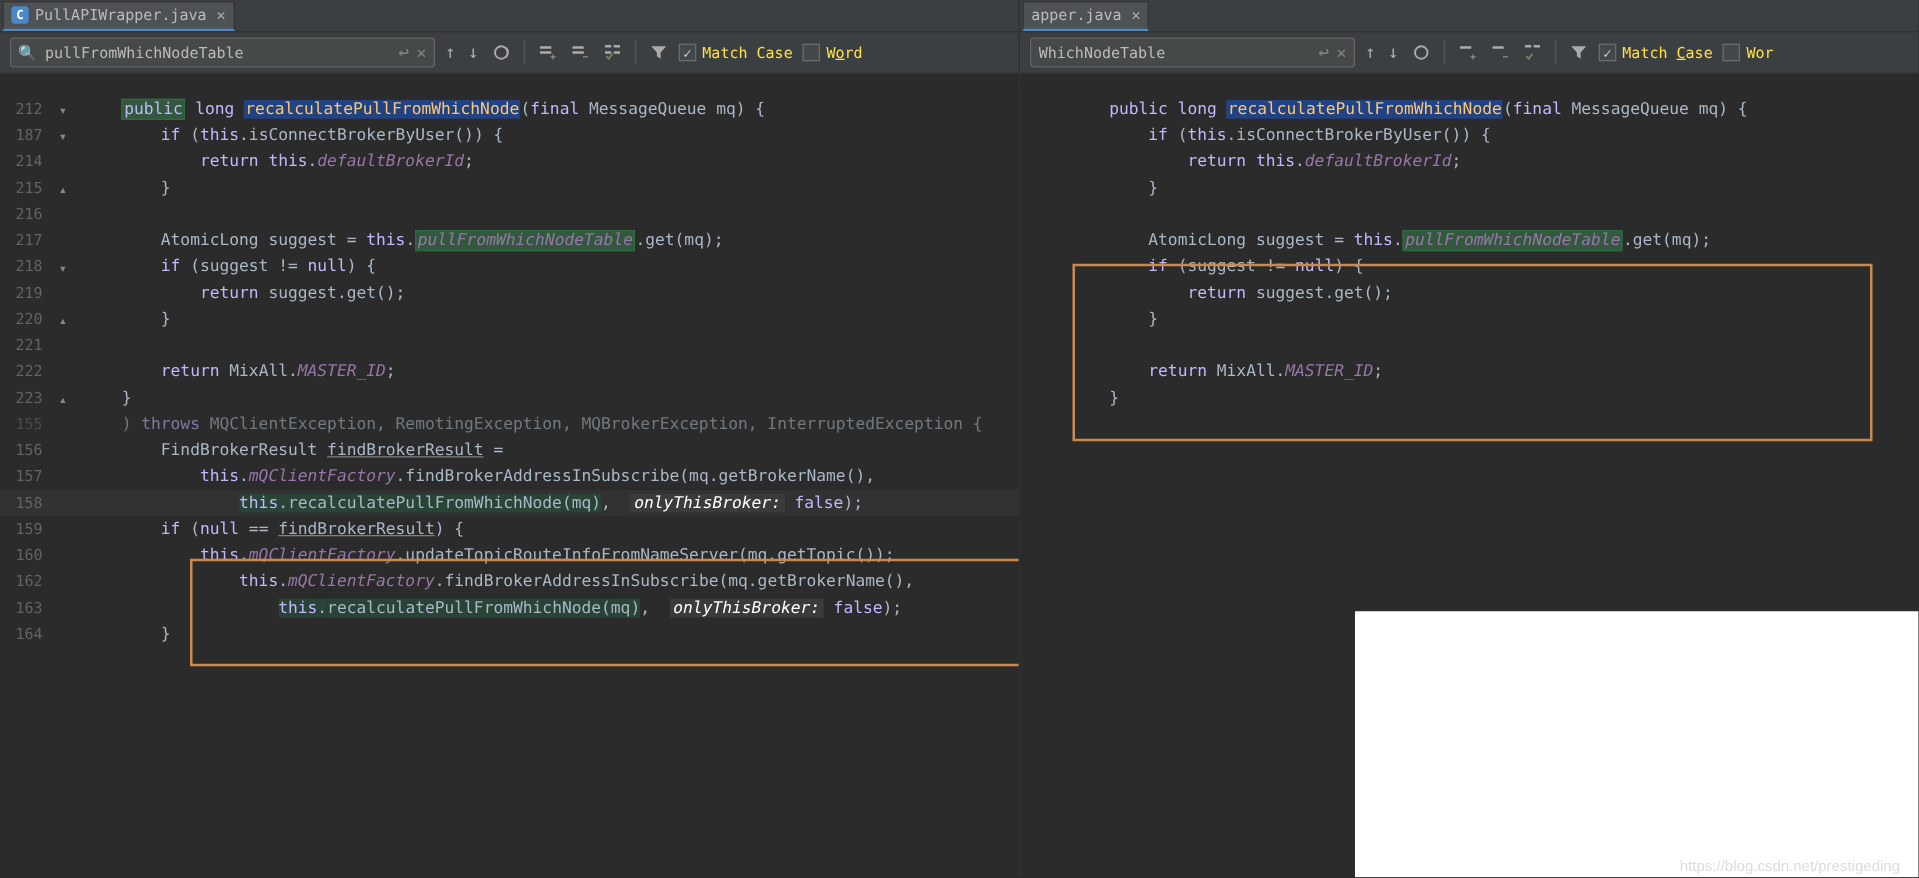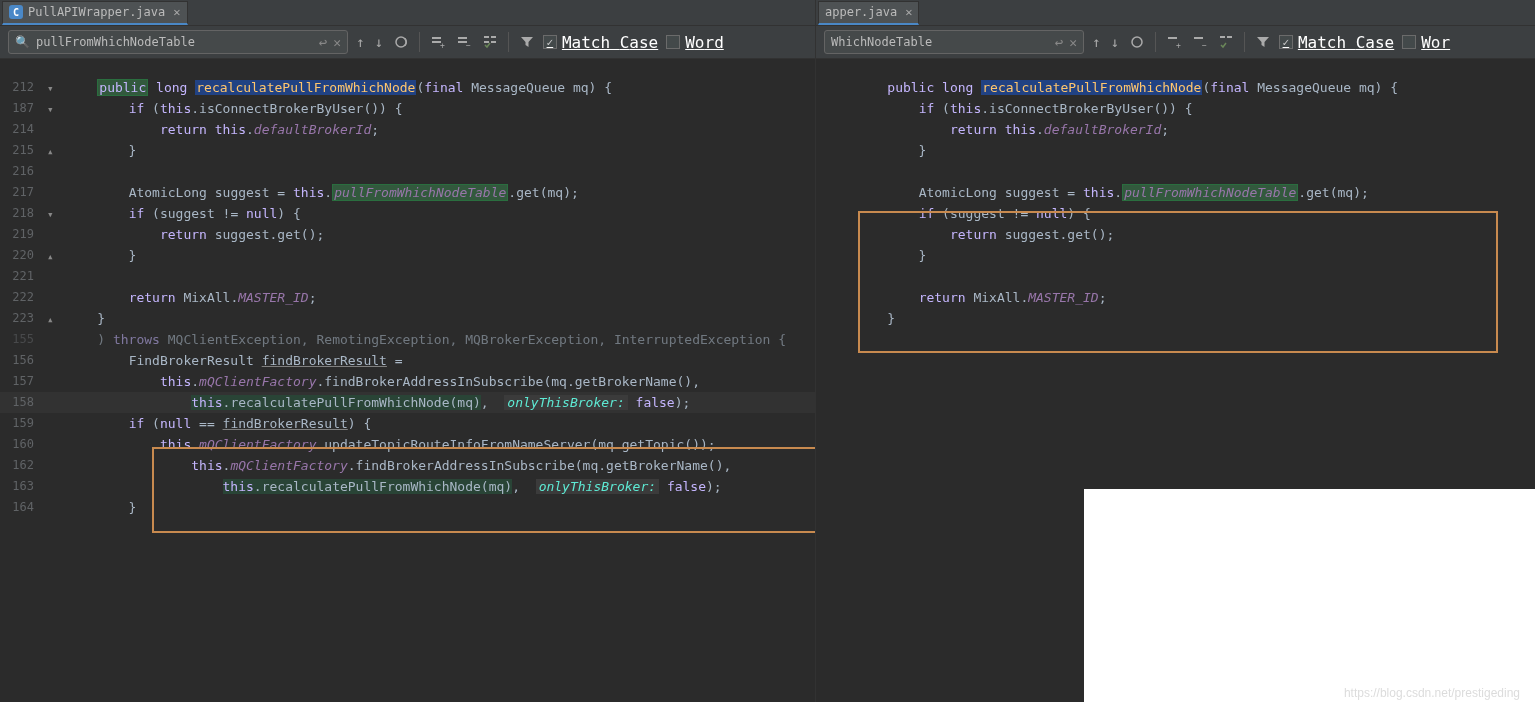--- a/index.html
+++ b/index.html
@@ -87,21 +87,21 @@
   }
   .search-icon { color: #aaa; font-size: 12px; }
   .enter-icon { color: #888; font-size: 14px; }
   .clear-icon { color: #888; font-size: 13px; }
   .toolbar-icons { display: flex; align-items: center; gap: 10px; color: #aaa; font-size: 14px; }
   .tb-ic { display: inline-flex; align-items: center; cursor: pointer; }
   .tb-ic svg { width: 16px; height: 16px; }
   .divider { width: 1px; height: 20px; background: #555; }
   .check-label {
     display: flex; align-items: center; gap: 5px;
-    color: #ffffff; font-size: 16px; text-decoration: underline;
+    color: #fde047; font-size: 12px;
   }
   .checkbox {
     width: 14px; height: 14px;
     border: 1px solid #6b6b6b;
     background: #43494a;
     display: flex; align-items: center; justify-content: center;
     color: #a9b7c6; font-size: 11px;
   }
   .checkbox.checked::after { content: "✓"; color: #ccc; }
   .editor {
@@ -151,21 +151,21 @@
     content: "▴";
     position: absolute;
     left: -1px; top: 1px;
     color: #888;
     font-size: 11px;
   }
   .code { flex: 1; }
   .kw { color: #c4b5fd; }
   .fn { color: #ffc66d; }
   .const { color: #9876aa; font-style: italic; }
-  .paramhint { color: #5eead4; background: #3b3b3b; padding: 0 3px; font-style: italic; text-align: right; }
+  .paramhint { color: #ffffff; background: #3b3b3b; padding: 0 3px; font-style: italic; text-align: right; }
   .searchhit { background: #32593d; border: 1px solid #2a6e3f; padding: 0 1px; margin: -1px 0; }
   .diffhl { background: #294436; }
   .caret-sel { background: #214283; padding: 0 1px; margin: -1px 0; }
   .underline { text-decoration: underline; text-decoration-color: #808080; }
   .diff-box {
     position: absolute;
     border: 2px solid #c88a4f;
     pointer-events: none;
   }
   .pane-right .bottom-blank {

